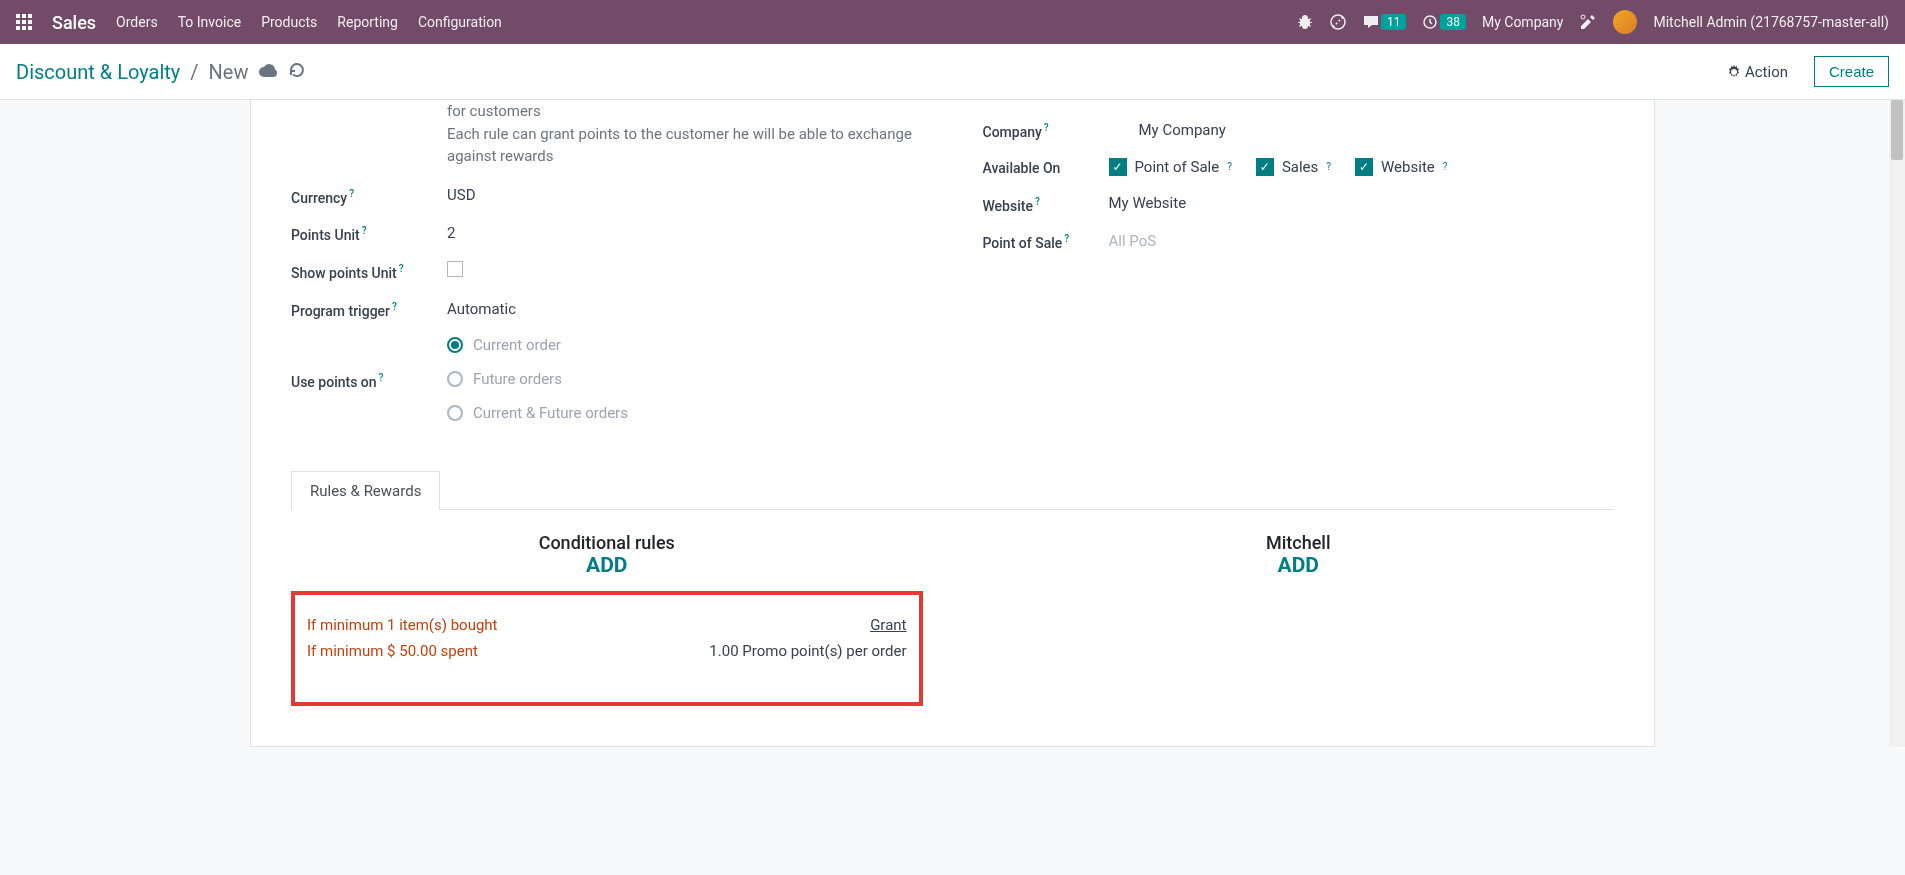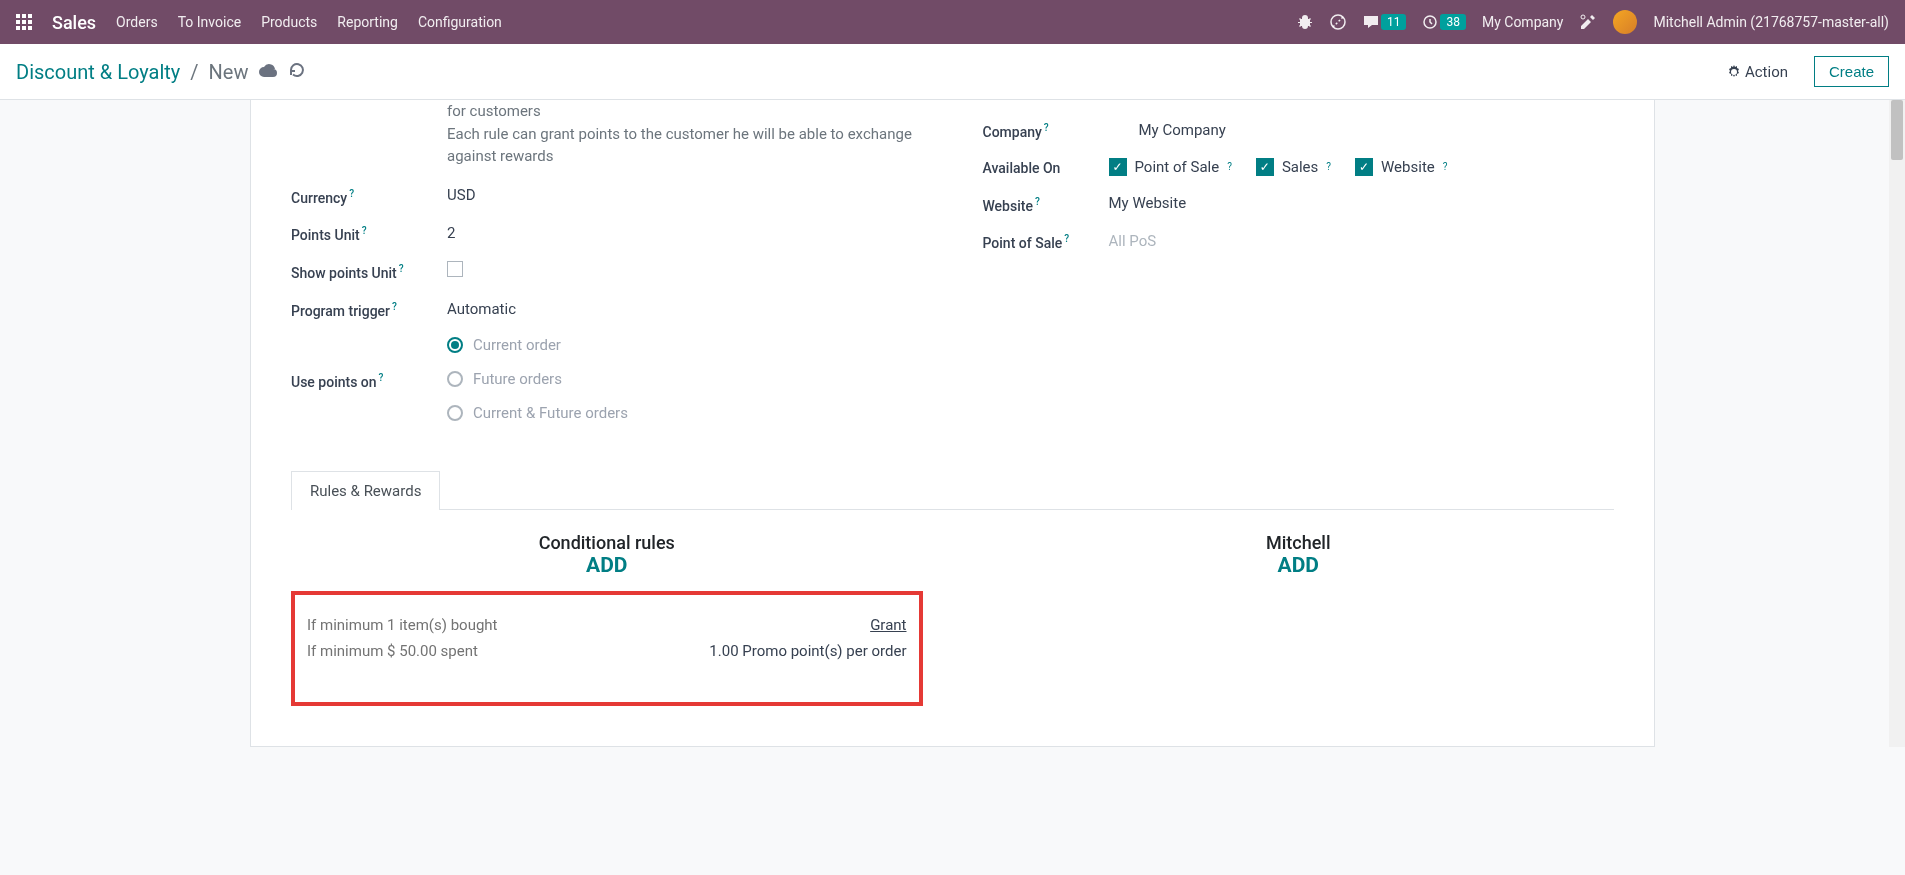--- a/index.html
+++ b/index.html
@@ -60,21 +60,21 @@
 .tabs { border-bottom: 1px solid #dee2e6; margin-top: 30px; }
 .tab { display: inline-block; padding: 10px 18px; border: 1px solid #dee2e6; border-bottom: none; background: #fff; cursor: pointer; font-size: 15px; color: #495057; position: relative; top: 1px; }
 
 
 .sections { display: flex; gap: 60px; margin-top: 22px; }
 .section { flex: 1; }
 .section-header { display: flex; justify-content: space-between; align-items: center; margin-bottom: 14px; flex-direction: column; }
 .section-title { font-size: 18px; font-weight: 500; color: #212529; }
 .add-btn { color: #017e84; font-weight: 700; cursor: pointer; font-size: 21px; }
 .rule-card { border: 4px solid #e53935; padding: 18px 12px 38px 12px; display: flex; justify-content: space-between; }
-.rule-left { font-size: 15px; color: #737373; line-height: 1.7; }
+.rule-left { font-size: 15px; color: #c2410c; line-height: 1.7; }
 .rule-right { text-align: right; font-size: 15px; color: #374151; line-height: 1.7; }
 .grant-label { text-decoration: underline; }
 </style>
 </head>
 <body>
 
 <div class="navbar">
   <div class="navbar-left">
     <div class="app-icon">
       <span></span>

